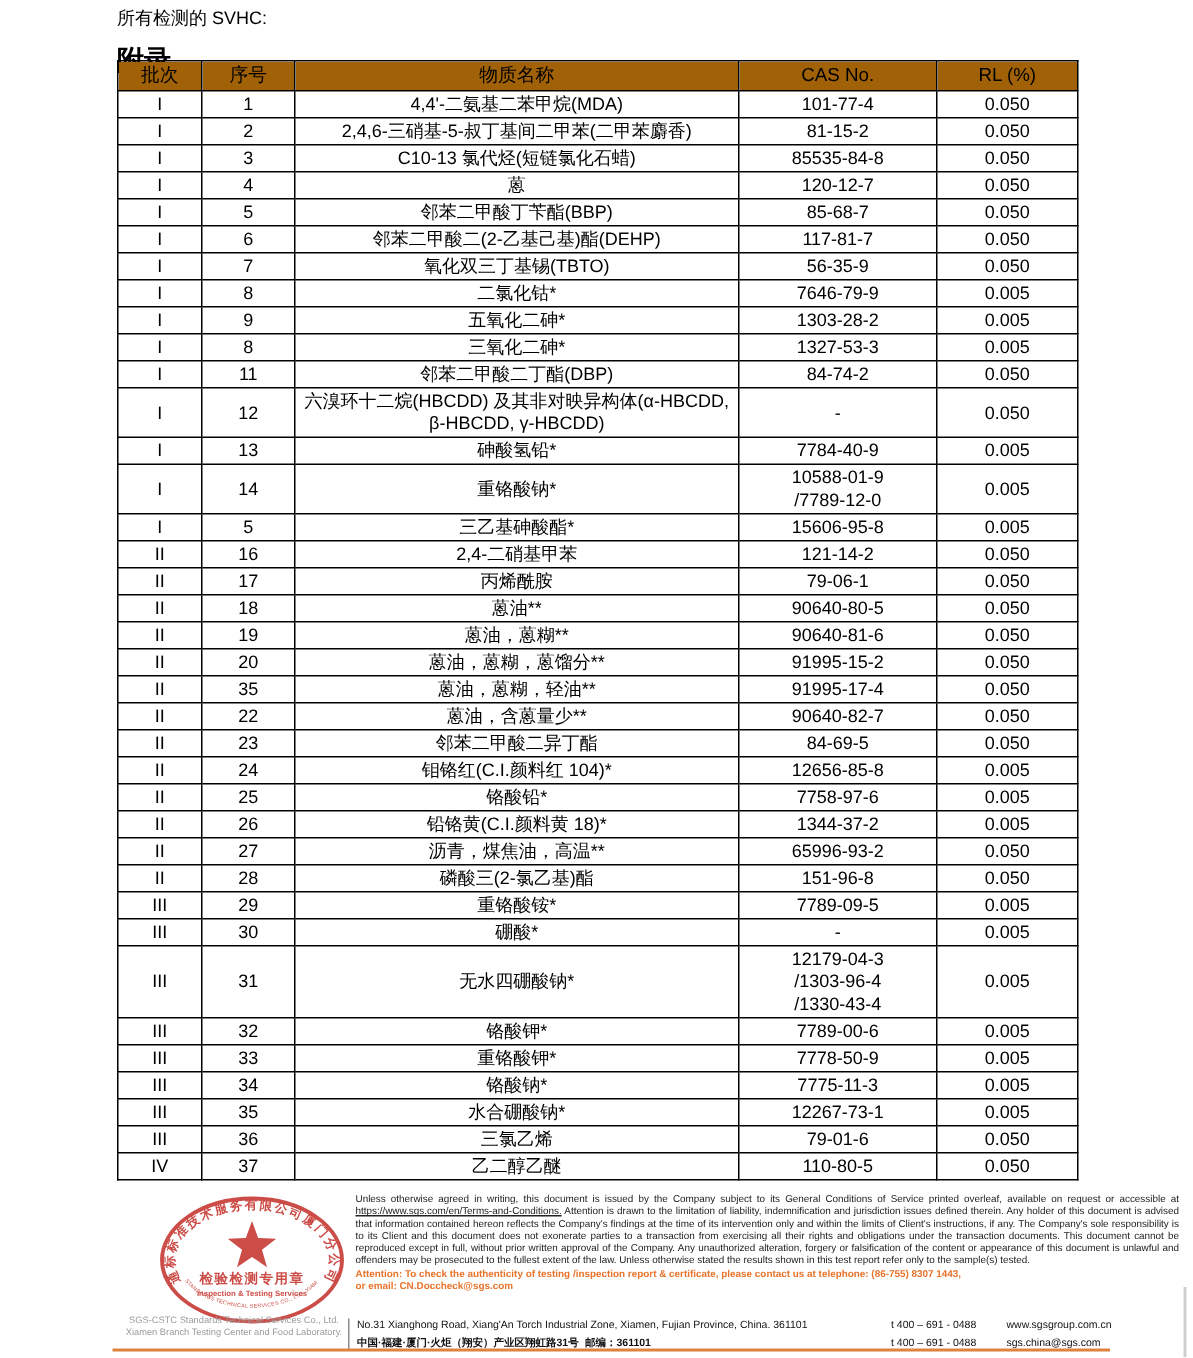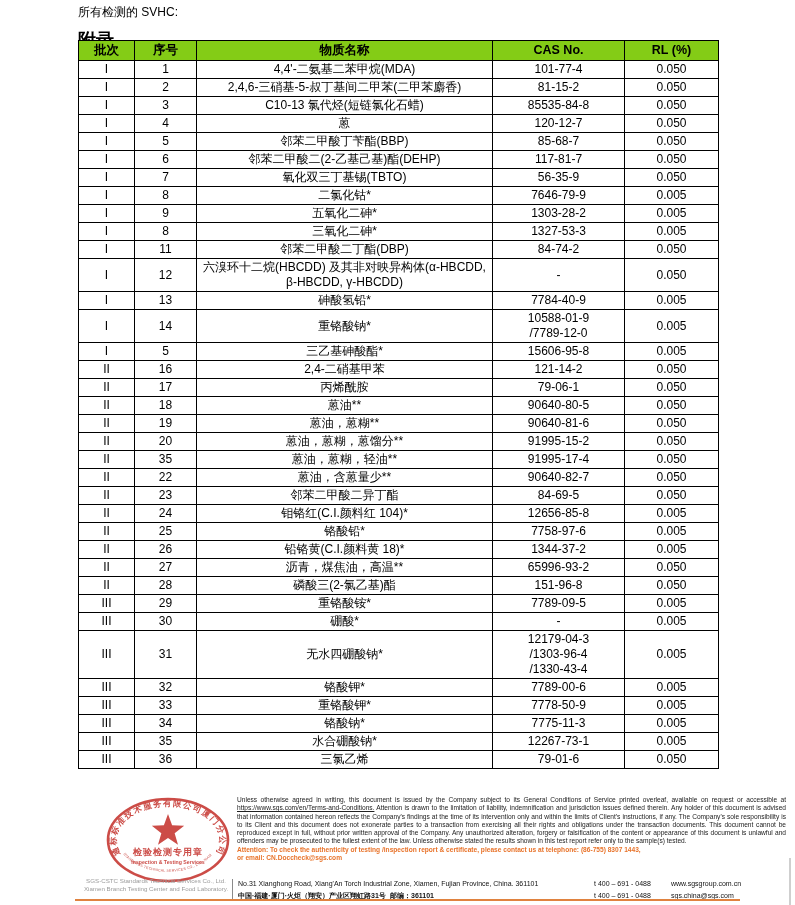--- a/index.html
+++ b/index.html
@@ -9,21 +9,21 @@
   }
   .doc-title    { position:absolute; left:78px; top:5px;  font-size:18px; font-weight:bold;margin-top:23px; }
   .doc-subtitle { position:absolute; left:78px; top:4px; font-size:12px; font-weight:normal; }
 
   table.svhc { position:absolute; left:78px; top:40px; width:640px;
     border-collapse:collapse; table-layout:fixed; }
   table.svhc th, table.svhc td {
     border:1px solid #000; text-align:center; vertical-align:middle;
     font-size:12px; line-height:15px; padding:1px 2px; overflow:hidden;
   }
-  table.svhc th { background:#84cc16; font-weight:bold; font-size:12.5px; height:17px; }
+  table.svhc th { background:#a16207; font-weight:normal; font-size:12.5px; height:17px; }
   td.cell-cas, td.cell-name { white-space:pre-line; }
 
   
   .disclaimer { position:absolute; left:237px; top:796px; width:549px;
     font-size:6.6px; line-height:8.3px; text-align:justify; color:#222; }
   .disclaimer a { color:#222; text-decoration:underline; }
   .attention { position:absolute; left:237px; top:846px; width:549px;
     font-size:6.6px; line-height:8.3px; color:#e8732a; font-weight:bold; white-space:pre-line; }
   .company { position:absolute; left:72px; top:877px; width:168px; text-align:center;
     font-size:6.2px; line-height:7.8px; color:#9b9b9b; }
@@ -314,20 +314,27 @@
           <td class="cell-cas">12267-73-1</td>
           <td class="cell-rl">0.005</td>
         </tr>
         <tr>
           <td class="cell-batch">III</td>
           <td class="cell-no">36</td>
           <td class="cell-name">三氯乙烯</td>
           <td class="cell-cas">79-01-6</td>
           <td class="cell-rl">0.050</td>
         </tr>
+        <tr>
+          <td class="cell-batch">IV</td>
+          <td class="cell-no">37</td>
+          <td class="cell-name">乙二醇乙醚</td>
+          <td class="cell-cas">110-80-5</td>
+          <td class="cell-rl">0.050</td>
+        </tr>
       </tbody>
   </table>
 
   <div class="disclaimer">
     <span>Unless otherwise agreed in writing, this document is issued by the Company subject to its General Conditions of Service printed overleaf, available on request or accessible at </span><a href="#">https://www.sgs.com/en/Terms-and-Conditions.</a><span> Attention is drawn to the limitation of liability, indemnification and jurisdiction issues defined therein. Any holder of this document is advised that information contained hereon reflects the Company's findings at the time of its intervention only and within the limits of Client's instructions, if any. The Company's sole responsibility is to its Client and this document does not exonerate parties to a transaction from exercising all their rights and obligations under the transaction documents. This document cannot be reproduced except in full, without prior written approval of the Company. Any unauthorized alteration, forgery or falsification of the content or appearance of this document is unlawful and offenders may be prosecuted to the fullest extent of the law. Unless otherwise stated the results shown in this test report refer only to the sample(s) tested.</span>
   </div>
   <div class="attention">Attention: To check the authenticity of testing /inspection report &amp; certificate, please contact us at telephone: (86-755) 8307 1443,
 or email: CN.Doccheck@sgs.com</div>
 
   <svg class="stamp" viewBox="0 0 136 96" xmlns="http://www.w3.org/2000/svg">

